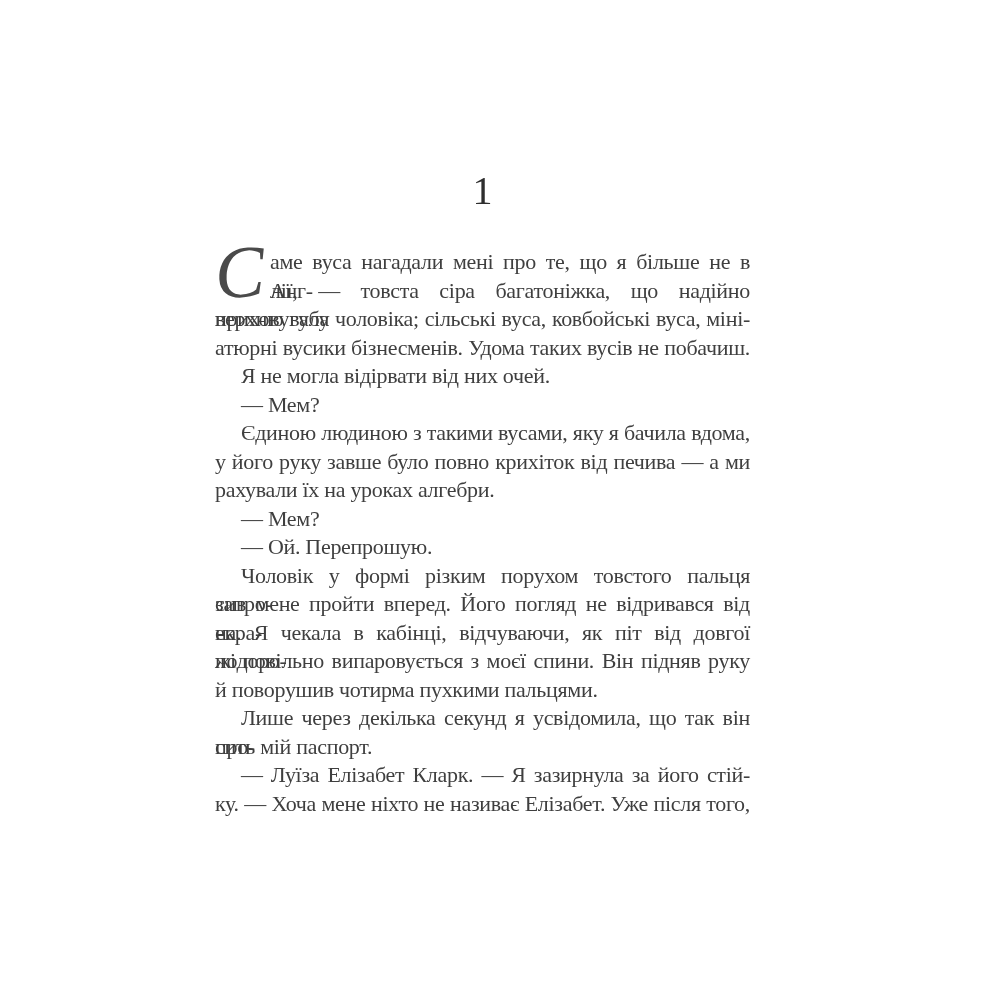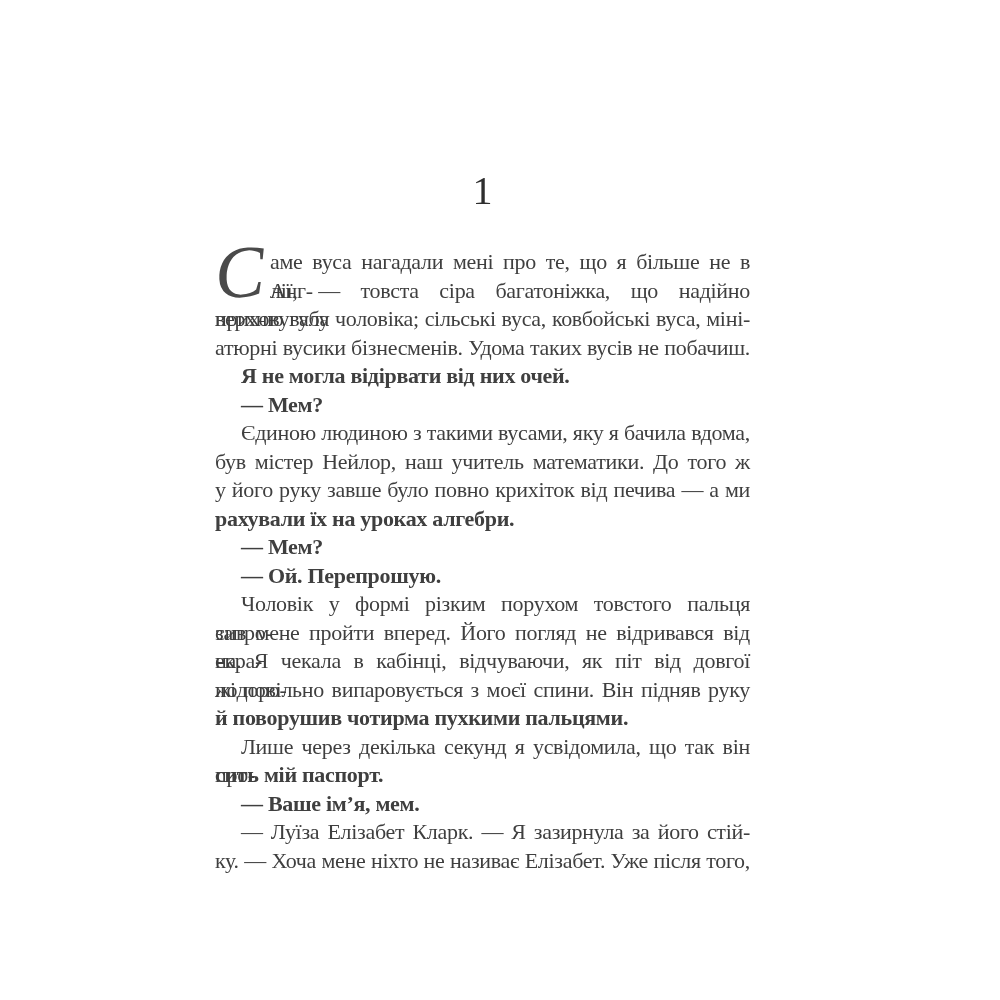--- a/index.html
+++ b/index.html
@@ -45,21 +45,20 @@
   .line {
     text-align: justify;
     text-align-last: justify;
     height: 28.5px;
     overflow: visible;
     white-space: nowrap; 
   }
   .line { white-space: normal; }
   .line.last {
     text-align-last: left;
-    font-weight: bold;
   }
   .line.ind {
     text-indent: 26px;
   }
   .dropcap {
     float: left;
     width: 49px;
     height: 57px;
     margin: -2px 6px 0 0;
     font-family: "Liberation Serif", "DejaVu Serif", serif;
@@ -85,21 +84,20 @@
           <div class="line">атюрні вусики бізнесменів. Удома таких вусів не побачиш.</div>
         </div>
         <div class="para">
           <div class="line last ind">Я не могла відірвати від них очей.</div>
         </div>
         <div class="para">
           <div class="line last ind">— Мем?</div>
         </div>
         <div class="para">
           <div class="line ind">Єдиною людиною з такими вусами, яку я бачила вдома,</div>
-          <div class="line">був містер Нейлор, наш учитель математики. До того ж</div>
           <div class="line">у його руку завше було повно крихіток від печива — а ми</div>
           <div class="line last">рахували їх на уроках алгебри.</div>
         </div>
         <div class="para">
           <div class="line last ind">— Мем?</div>
         </div>
         <div class="para">
           <div class="line last ind">— Ой. Перепрошую.</div>
         </div>
         <div class="para">
@@ -107,21 +105,18 @@
           <div class="line">сив мене пройти вперед. Його погляд не відривався від екра-</div>
           <div class="line">на. Я чекала в кабінці, відчуваючи, як піт від довгої подоро-</div>
           <div class="line">жі повільно випаровується з моєї спини. Він підняв руку</div>
           <div class="line last">й поворушив чотирма пухкими пальцями.</div>
         </div>
         <div class="para">
           <div class="line ind">Лише через декілька секунд я усвідомила, що так він про-</div>
           <div class="line last">сить мій паспорт.</div>
         </div>
         <div class="para">
-          <div class="line last ind">— Ваше ім’я, мем.</div>
-        </div>
-        <div class="para">
           <div class="line ind">— Луїза Елізабет Кларк. — Я зазирнула за його стій-</div>
           <div class="line">ку. — Хоча мене ніхто не називає Елізабет. Уже після того,</div>
         </div>
       </div>
   </div>
 </div>
 
 </body></html>

